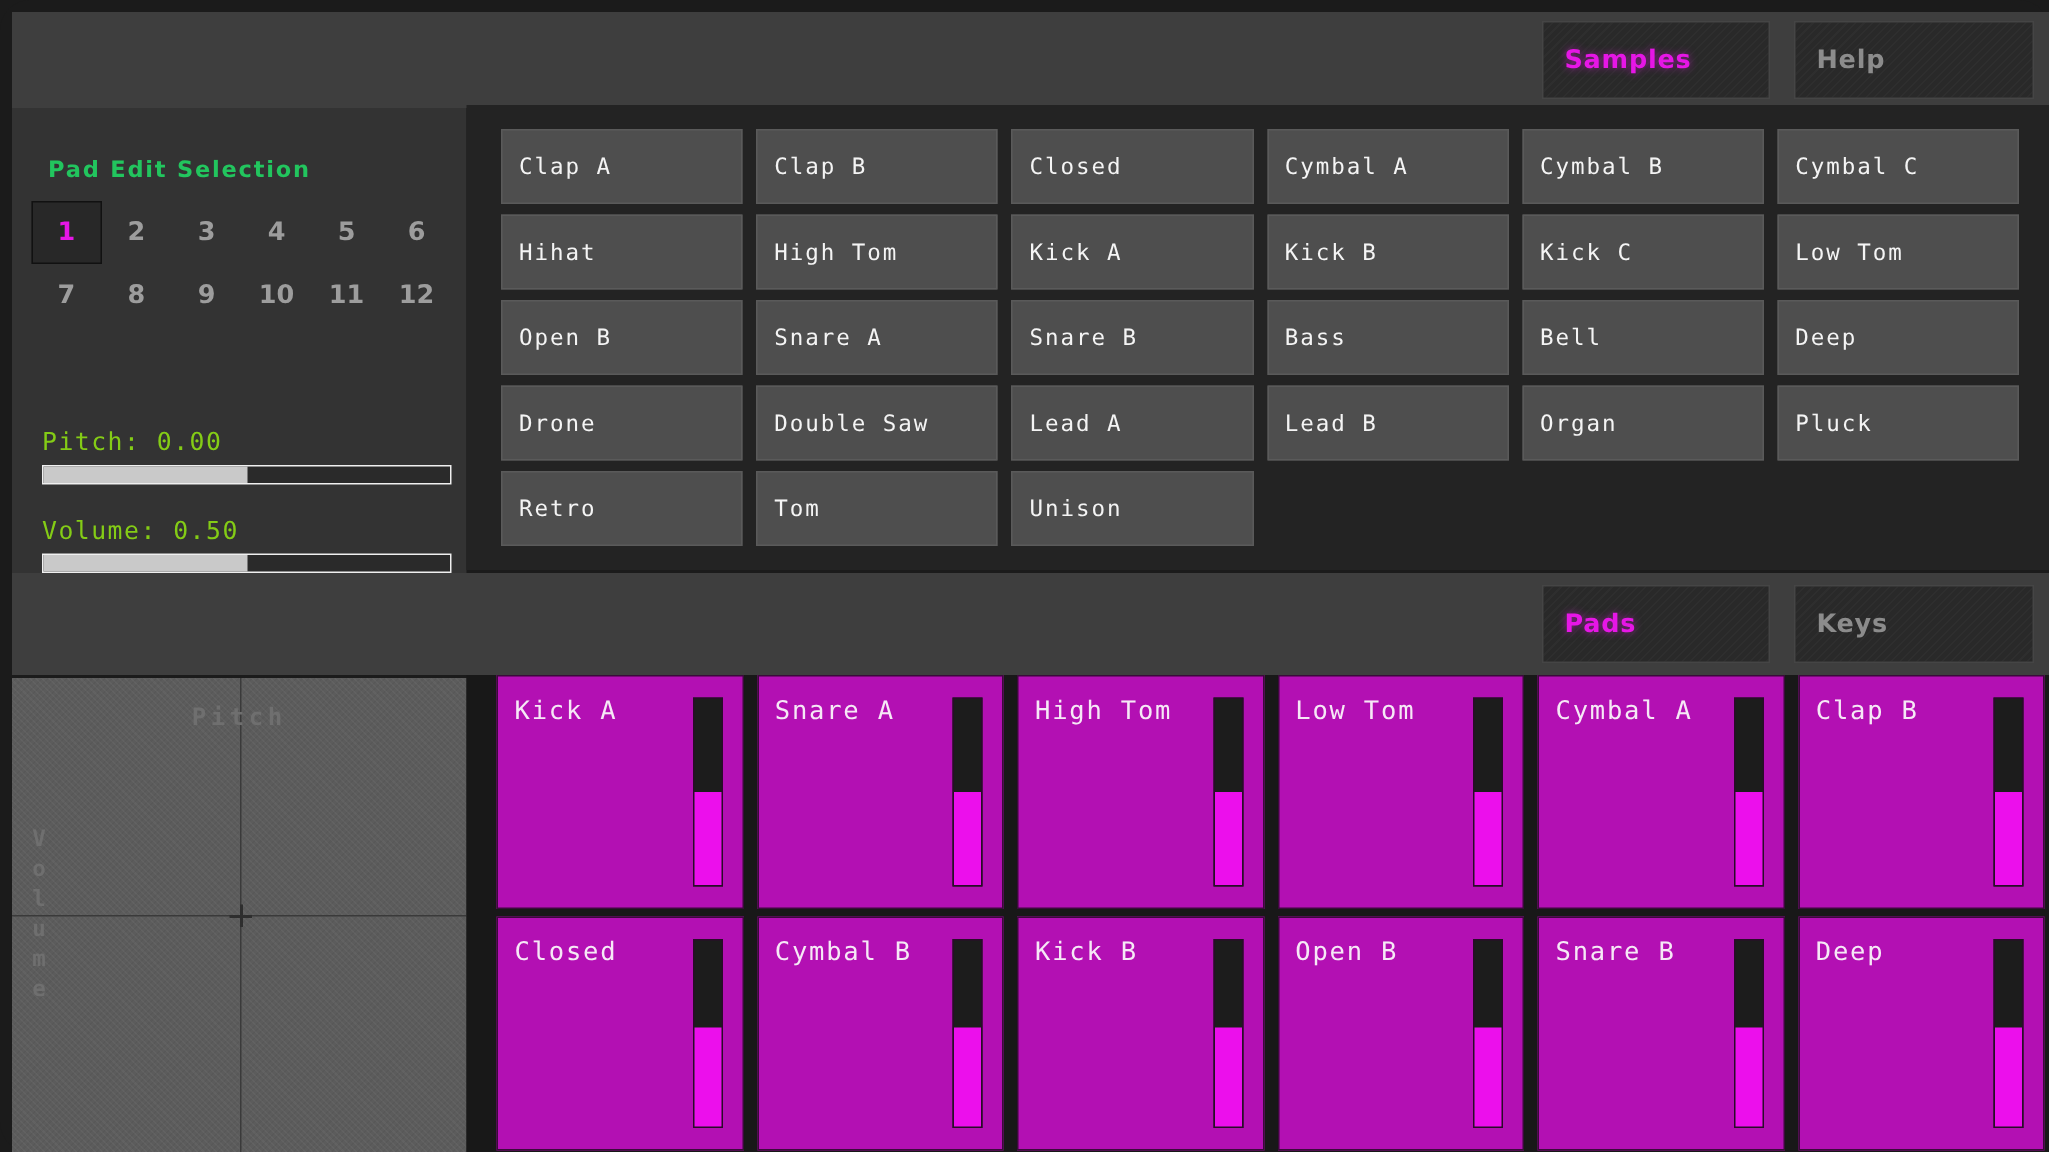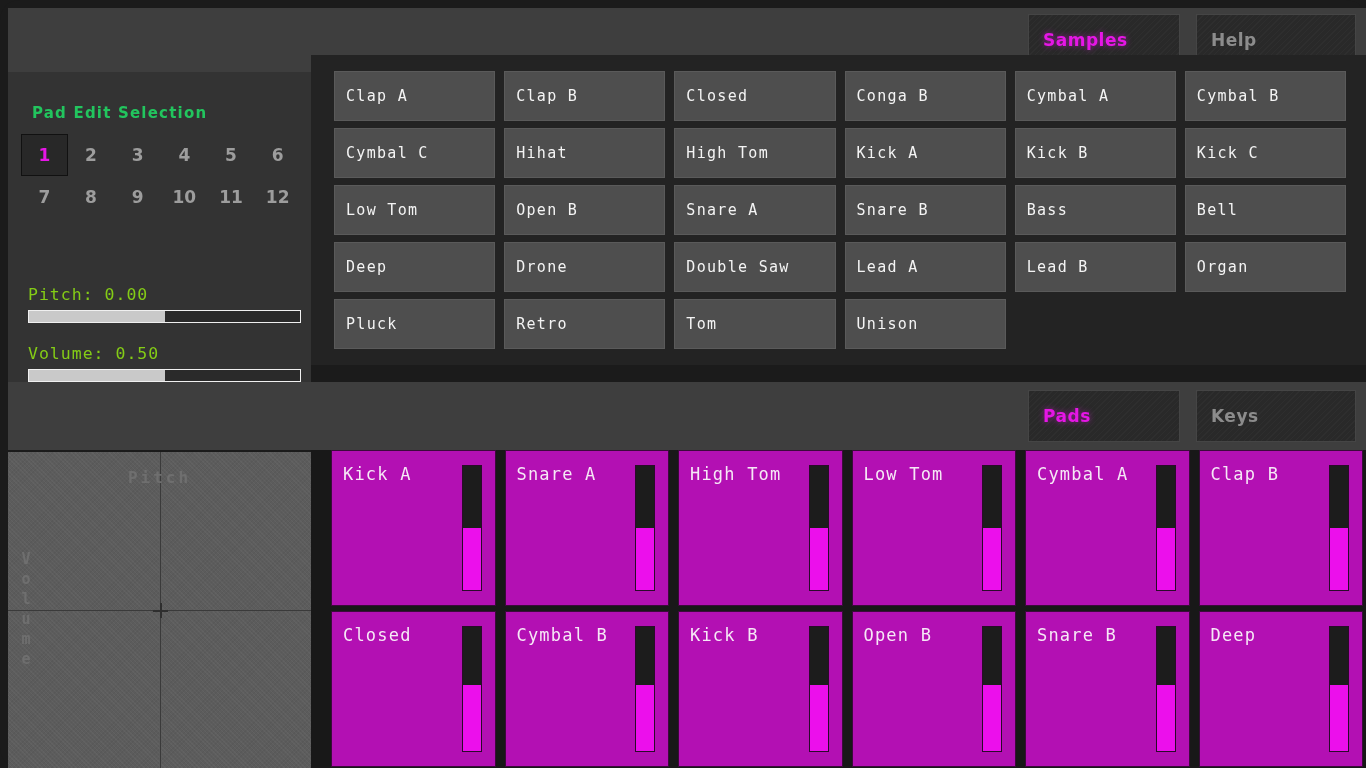--- a/index.html
+++ b/index.html
@@ -107,21 +107,21 @@
   }
   .slider-fill {
     position: absolute;
     left: 0; top: 0; bottom: 0;
     background: #c9c9c9;
   }
 
   
   #samples-panel {
     position: absolute;
-    left: 311px; top: 55px; width: 1055px; height: 310px;
+    left: 311px; top: 70px; width: 1055px; height: 310px;
     background: #232323;
   }
   #sample-grid {
     position: absolute;
     left: 23px; top: 16px;
     width: 1012px;
     display: grid;
     grid-template-columns: repeat(6, 1fr);
     grid-auto-rows: 50px;
     gap: 7px 9px;
@@ -279,21 +279,20 @@
         <div class="slider-fill" style="width: 50%;"></div>
       </div>
     </div>
   </div>
 
   <div id="samples-panel">
     <div id="sample-grid">
         <div class="sample-btn">Clap A</div>
         <div class="sample-btn">Clap B</div>
         <div class="sample-btn">Closed</div>
-        <div class="sample-btn">Conga B</div>
         <div class="sample-btn">Cymbal A</div>
         <div class="sample-btn">Cymbal B</div>
         <div class="sample-btn">Cymbal C</div>
         <div class="sample-btn">Hihat</div>
         <div class="sample-btn">High Tom</div>
         <div class="sample-btn">Kick A</div>
         <div class="sample-btn">Kick B</div>
         <div class="sample-btn">Kick C</div>
         <div class="sample-btn">Low Tom</div>
         <div class="sample-btn">Open B</div>

